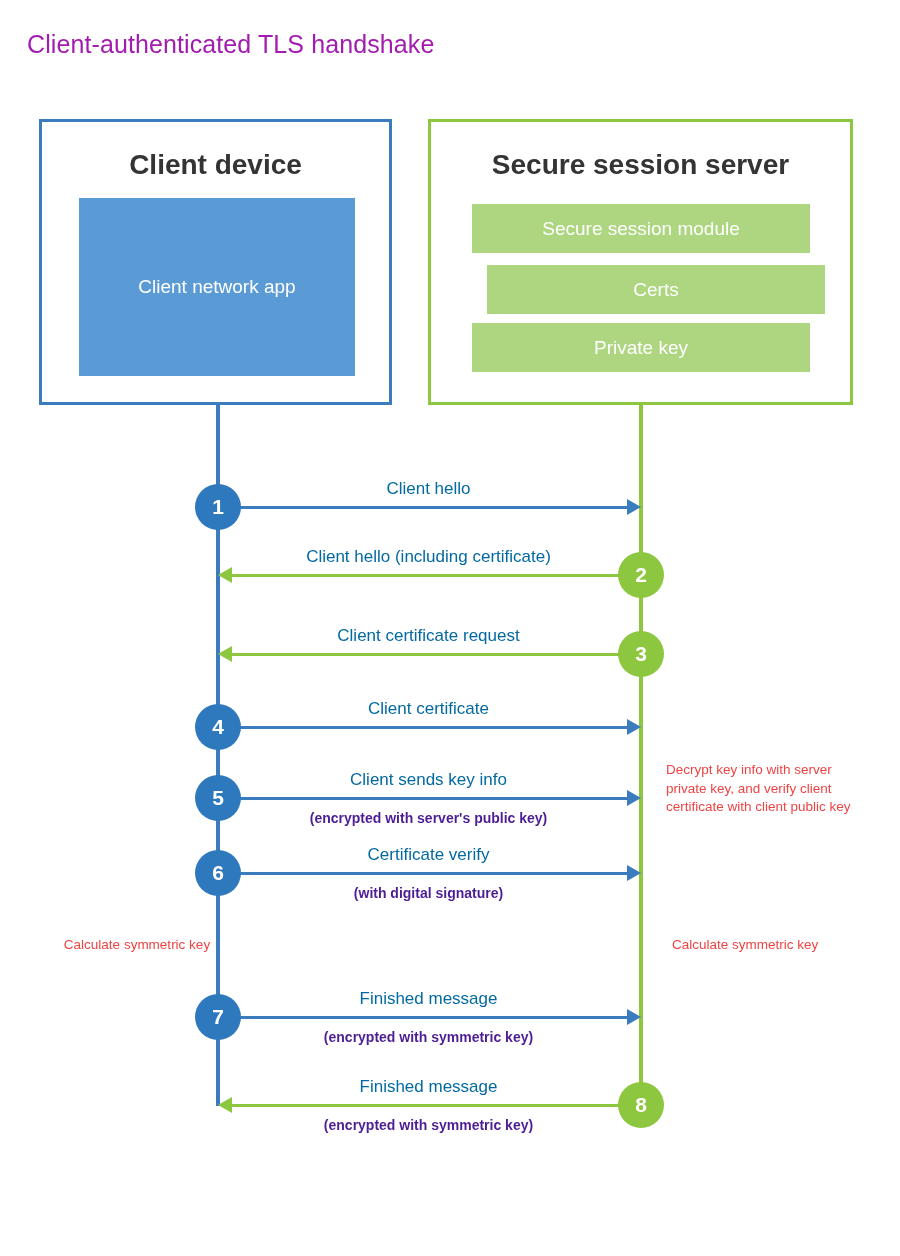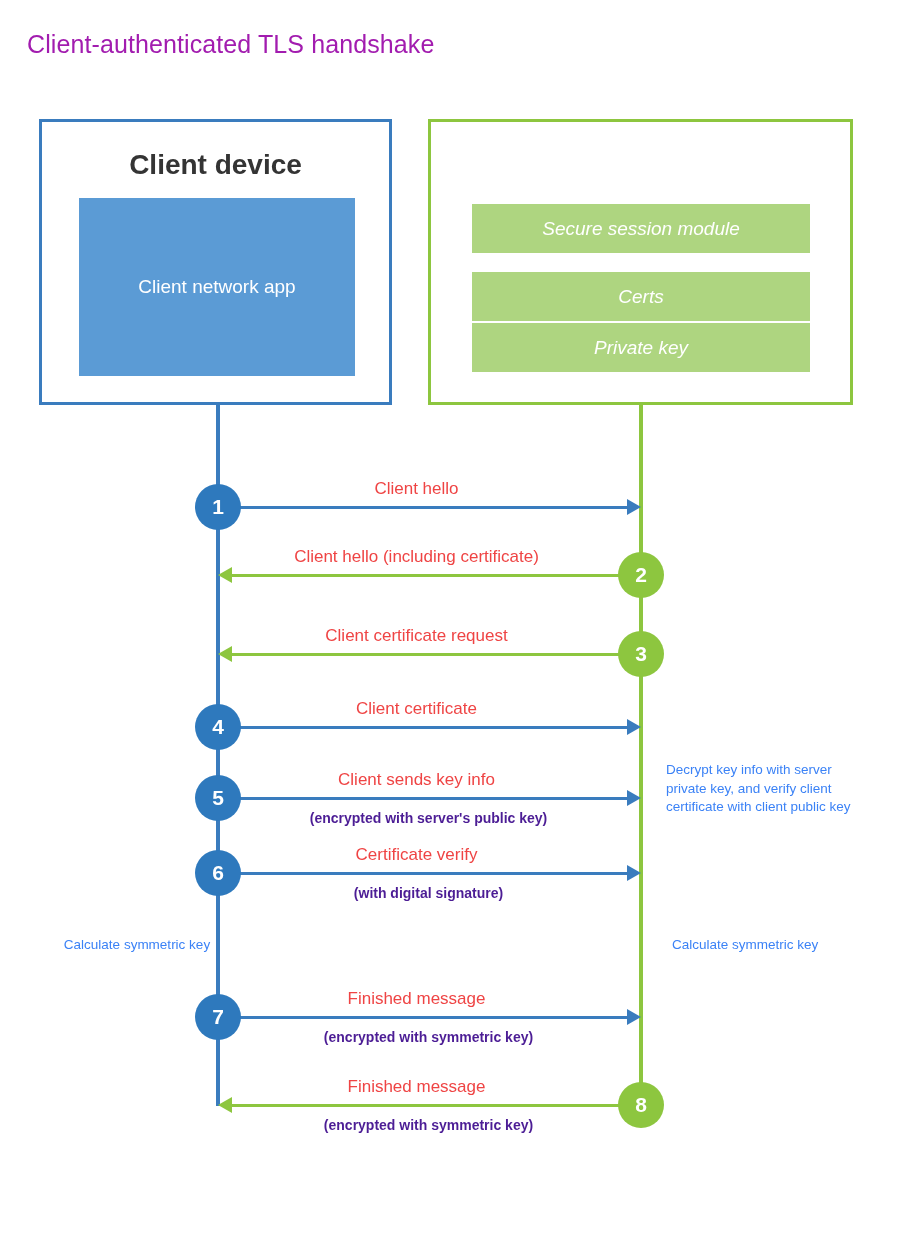--- a/index.html
+++ b/index.html
@@ -72,24 +72,23 @@
     position: absolute;
     left: 41px;
     width: 338px;
     height: 49px;
     background: #aed580;
     display: flex;
     align-items: center;
     justify-content: center;
     color: #ffffff;
     font-size: 19px;
-    font-style: italic;
   }
   .server-bar.b0 { top: 82px; }
-  .server-bar.b1 { top: 150px; }
+  .server-bar.b1 { top: 143px; margin-left: 15px; }
   .server-bar.b2 { top: 201px; }
 
   
   .lifeline {
     position: absolute;
     width: 4px;
   }
   .lifeline.client { left: 216px; top: 405px; height: 701px; background: #3a7cbe; }
   .lifeline.server { left: 639px; top: 405px; height: 701px; background: #8dc63f; }
 
@@ -116,25 +115,25 @@
   }
   
   .msg.to-client .arrow-line { left: 232px; width: 409px; background: #8dc63f; }
   .msg.to-client .arrow-head {
     left: 218px;
     border-right: 14px solid #8dc63f;
   }
 
   .msg-label {
     position: absolute;
-    left: 206px;
+    left: 218px;
     width: 421px;
     text-align: center;
     font-size: 17px;
-    color: #ef4444;
+    color: #0369a1;
     top: -28px;
     white-space: nowrap;
   }
   .msg-sublabel {
     position: absolute;
     left: 218px;
     width: 421px;
     text-align: center;
     font-size: 14px;
     color: #4c1d95;
@@ -158,40 +157,41 @@
     top: -23px;
   }
   .step-badge.blue { background: #2e79bd; left: 195px; }
   .step-badge.green { background: #8dc63f; left: 618px; }
 
   
   .side-note {
     position: absolute;
     font-size: 13.5px;
     line-height: 1.38;
-    color: #3b82f6;
+    color: #ef4444;
     white-space: pre-line;
   }
   .side-note.right-decrypt { left: 666px; top: 761px; width: 200px; text-align: left; }
   .side-note.left-calc  { left: 62px;  top: 936px; width: 150px; text-align: center; }
   .side-note.right-calc { left: 672px; top: 936px; width: 160px; text-align: left; }
 </style>
 </head>
 <body>
 
 <div id="stage">
 
   <div class="diagram-title">Client-authenticated TLS handshake</div>
 
   <div class="actor-box client">
     <div class="actor-title">Client device</div>
     <div class="client-app">Client network app</div>
   </div>
 
   <div class="actor-box server">
+    <div class="actor-title">Secure session server</div>
     <div class="server-bar b0">Secure session module</div>
     <div class="server-bar b1">Certs</div>
     <div class="server-bar b2">Private key</div>
   </div>
 
   <div class="lifeline client"></div>
   <div class="lifeline server"></div>
 
   <div id="messages-layer">
       <div class="msg to-server" style="top: 507px;">

